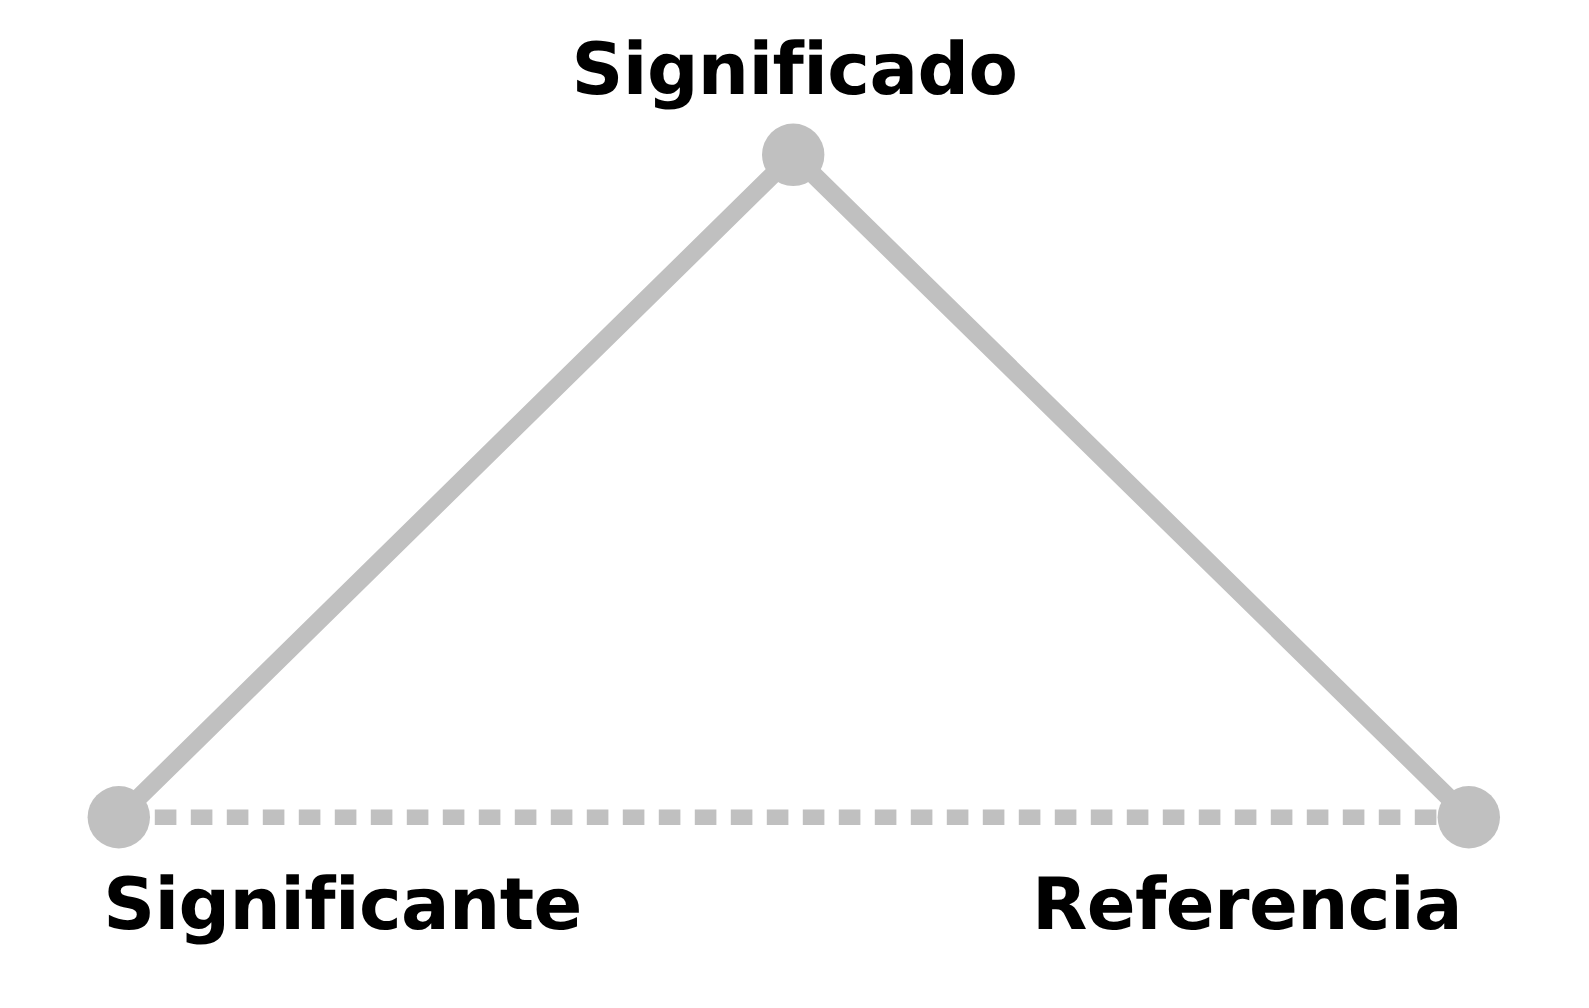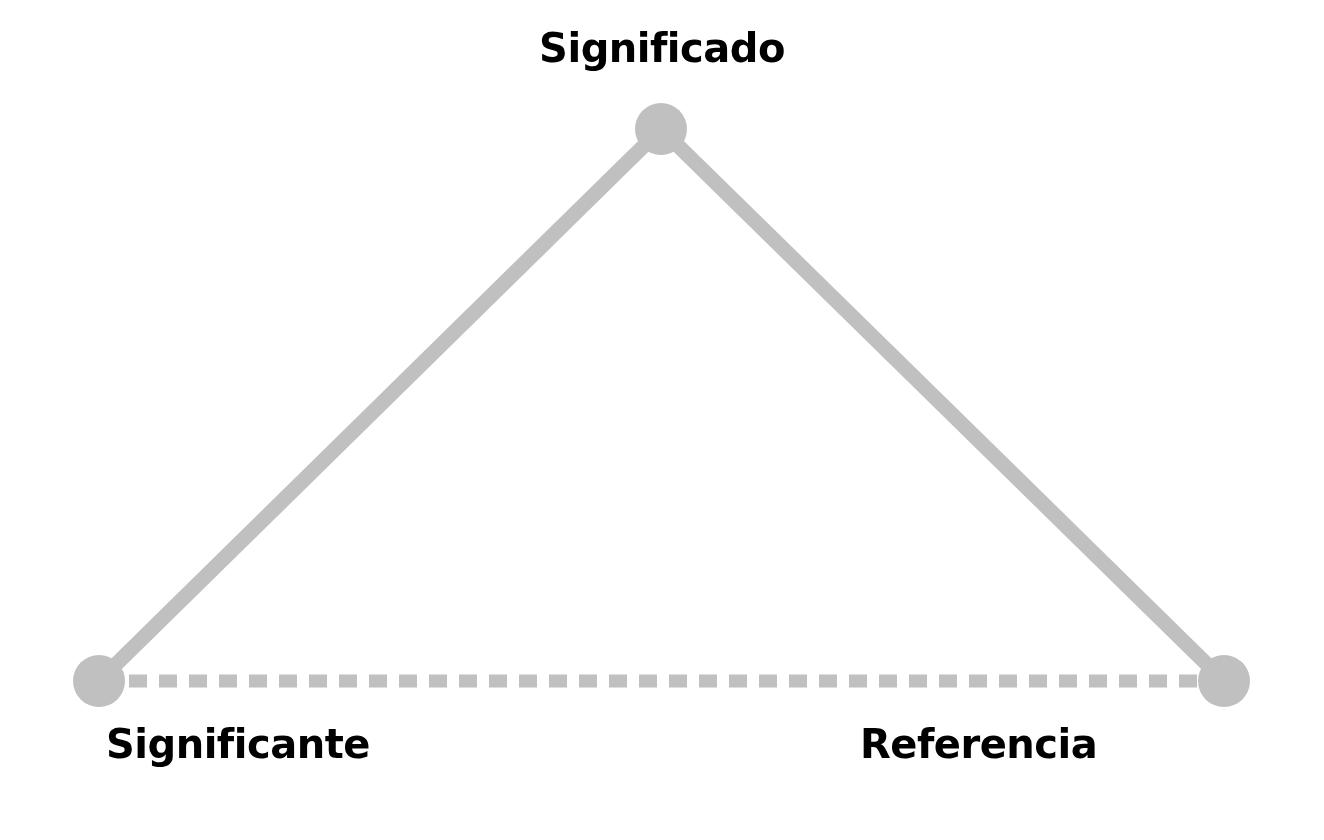--- a/index.html
+++ b/index.html
@@ -26,21 +26,21 @@
     top: 0;
     width: 1324px;
     height: 840px;
     display: block;
   }
   .node-label {
     position: absolute;
     color: #000000;
     font-family: "DejaVu Sans", "Liberation Sans", sans-serif;
     font-weight: 700;
-    font-size: 40px;
+    font-size: 60px;
     line-height: 1;
     white-space: nowrap;
     letter-spacing: -0.5px;
   }
   #label-significado {
     left: 0;
     top: 28px;
     width: 1324px;
     text-align: center;
   }
@@ -62,17 +62,17 @@
     <line x1="99" y1="681" x2="661" y2="129" stroke="#c0c0c0" stroke-width="15" stroke-linecap="round"></line>
     <line x1="661" y1="129" x2="1224" y2="681" stroke="#c0c0c0" stroke-width="15" stroke-linecap="round"></line>
     <line x1="99" y1="681" x2="1224" y2="681" stroke="#c0c0c0" stroke-width="13" stroke-linecap="butt" stroke-dasharray="18 12"></line>
     <circle cx="661" cy="129" r="26" fill="#c0c0c0"></circle>
     <circle cx="99" cy="681" r="26" fill="#c0c0c0"></circle>
     <circle cx="1224" cy="681" r="26" fill="#c0c0c0"></circle>
   </svg>
 
   <div class="node-label" id="label-significado" style="color: rgb(0, 0, 0);">Significado</div>
 
-  <div class="node-label" id="label-significante" style="color: rgb(0, 0, 0); margin-left: 20px;">Significante</div>
+  <div class="node-label" id="label-significante" style="color: rgb(0, 0, 0);">Significante</div>
 
   <div class="node-label" id="label-referencia" style="color: rgb(0, 0, 0);">Referencia</div>
 
 </div>
 
 </body></html>

